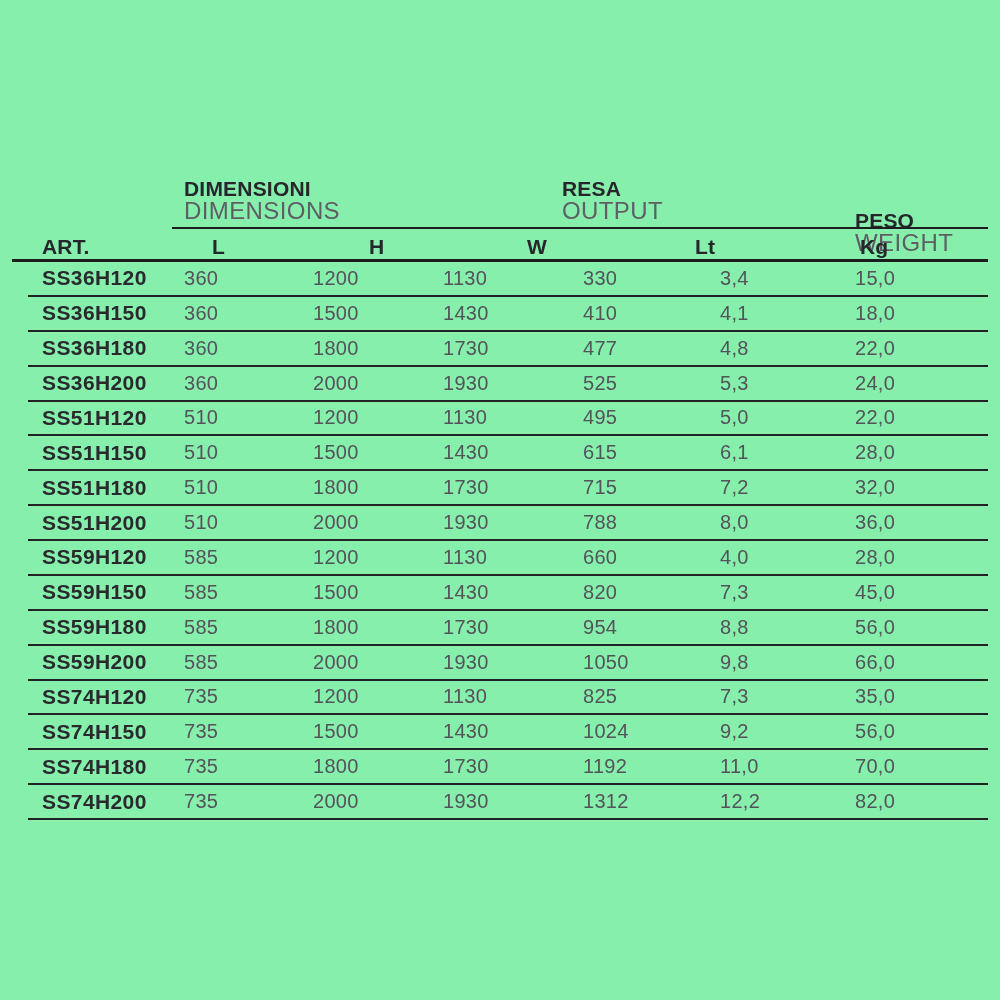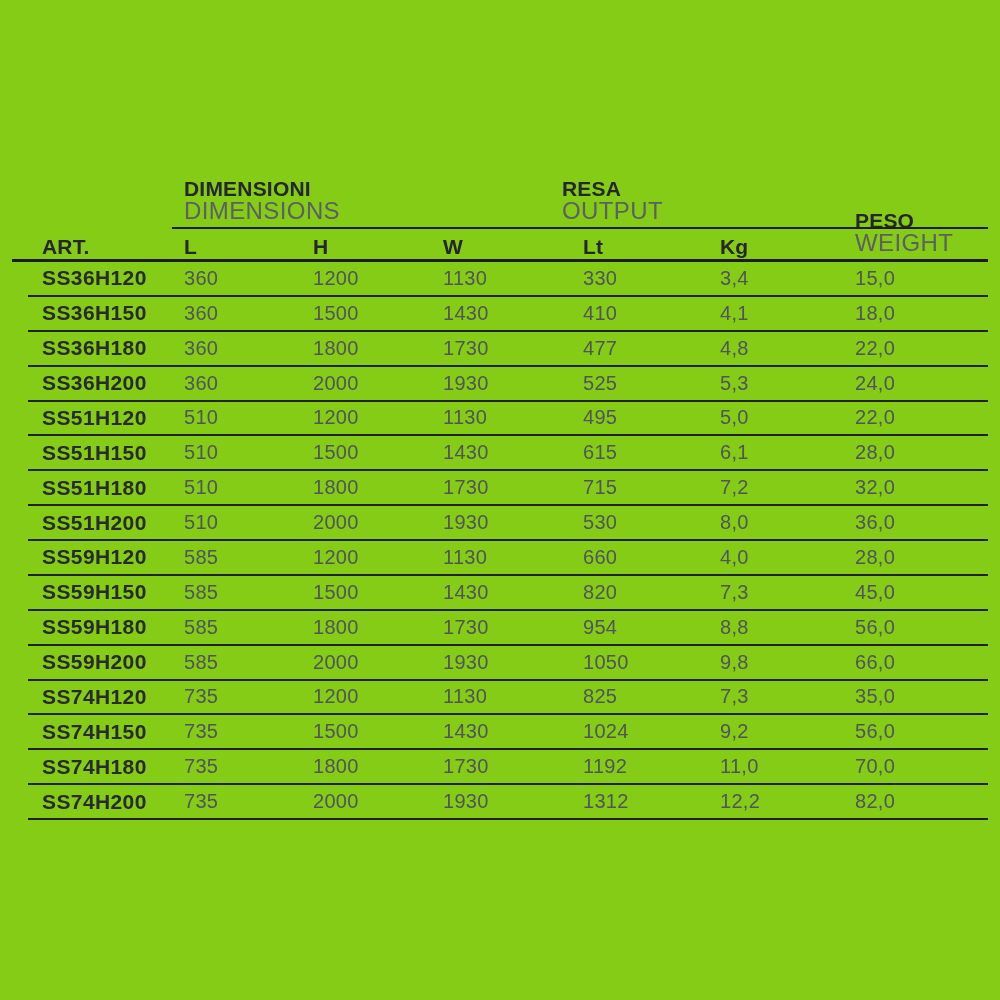--- a/index.html
+++ b/index.html
@@ -3,21 +3,21 @@
 <meta charset="utf-8">
 <style>
   * { margin: 0; padding: 0; box-sizing: border-box; }
   html, body {
     width: 1000px; height: 1000px;
     background: #ffffff;
     font-family: "Liberation Sans", sans-serif;
     color: #2b2b31;
     overflow: hidden;
   }
-  .page { position: relative; width: 1000px; height: 1000px; background: #84cc16; }
+  .page { position: relative; width: 1000px; height: 1000px; background: #86efac; }
 
   .table-wrap {
     position: absolute;
     left: 12px; top: 165px;
     width: 976px; height: 660px;
   }
 
   
   .group-row { position: absolute; top: 13px; left: 0; width: 976px; height: 49px; }
   .group { position: absolute; top: 0; white-space: nowrap; }
@@ -41,20 +41,21 @@
   
   .subheader {
     position: absolute; top: 64px; left: 0;
     width: 976px; height: 33px;
     display: grid;
     grid-template-columns: 172px 129px 130px 140px 137px 135px 133px;
     align-items: center;
     border-bottom: 3px solid #1d1d1f;
     font-size: 21px; font-weight: 700; color: #26262c;
     letter-spacing: 0.2px;
+    gap: 28px;
   }
   .subheader .cell { padding-top: 5px; }
   .subheader .cell.first { padding-left: 30px; }
 
   
   .rows {
     position: absolute; top: 97px; left: 16px;
     width: 960px;
   }
   .row {
@@ -177,21 +178,21 @@
           <div class="cell">715</div>
           <div class="cell">7,2</div>
           <div class="cell">32,0</div>
         </div>
 
         <div class="row">
           <div class="cell art">SS51H200</div>
           <div class="cell">510</div>
           <div class="cell">2000</div>
           <div class="cell">1930</div>
-          <div class="cell">530</div>
+          <div class="cell">788</div>
           <div class="cell">8,0</div>
           <div class="cell">36,0</div>
         </div>
 
         <div class="row">
           <div class="cell art">SS59H120</div>
           <div class="cell">585</div>
           <div class="cell">1200</div>
           <div class="cell">1130</div>
           <div class="cell">660</div>

